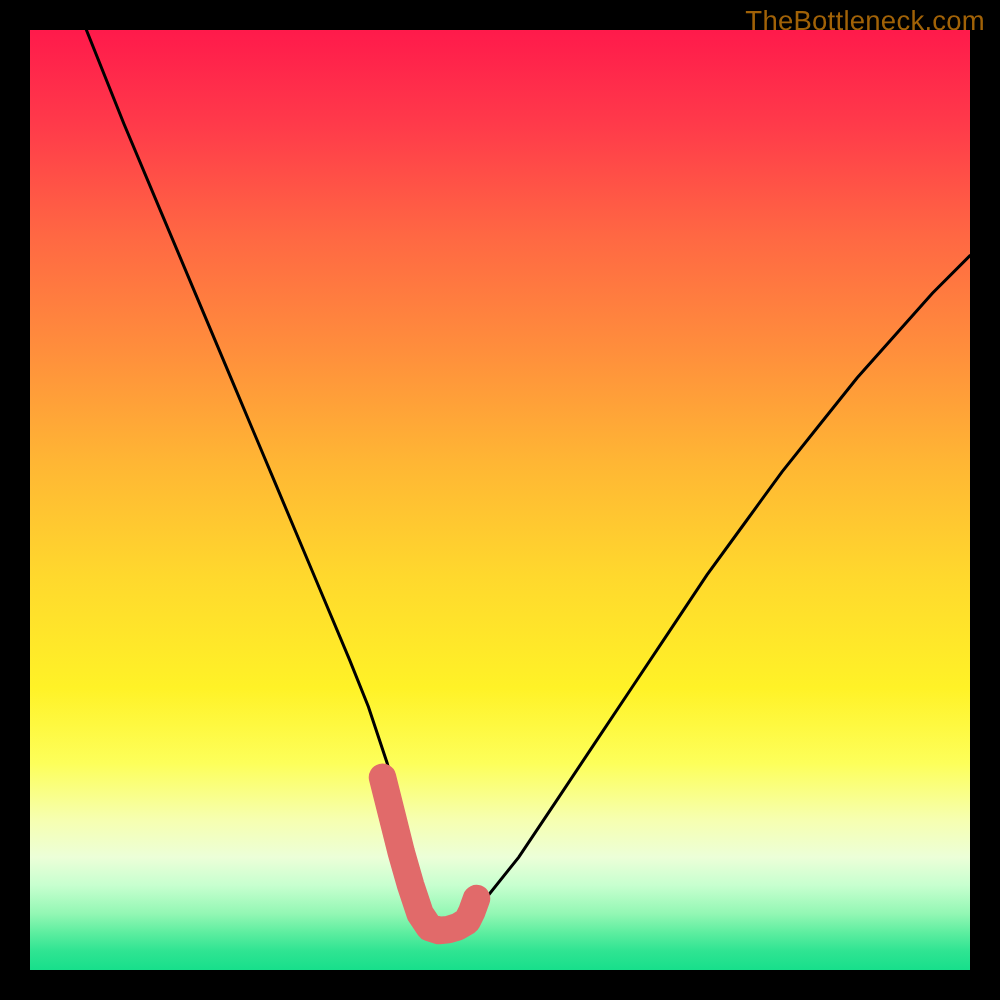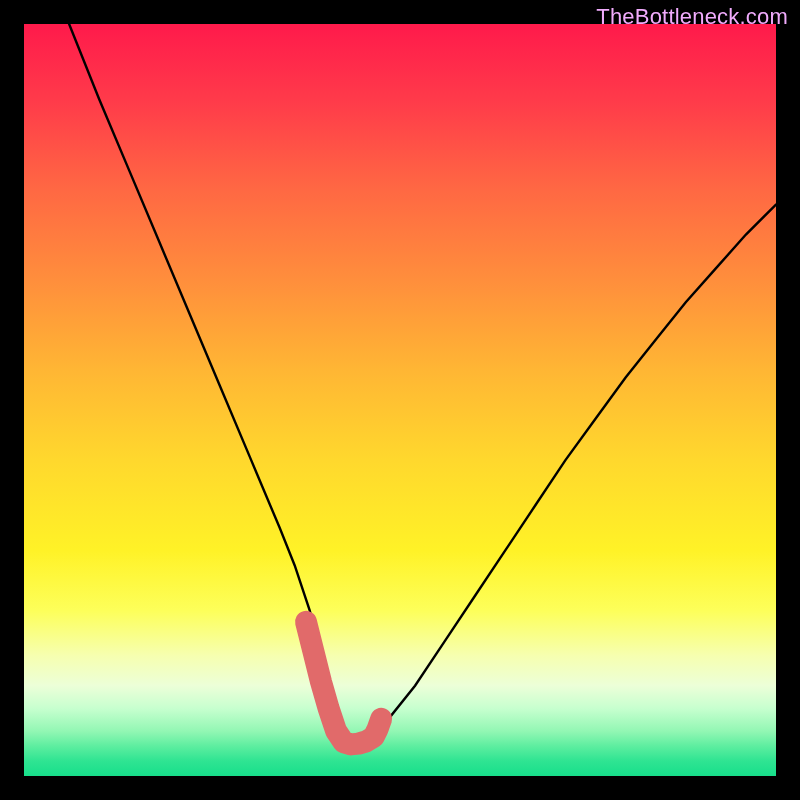--- a/index.html
+++ b/index.html
@@ -32,21 +32,21 @@
       #93f7b4 94%,
       #5eeea0 96%,
       #2fe492 98%,
       #17df8b 100%
     );
   }
   .watermark {
     position: absolute;
     top: 4px;
     right: 12px;
-    color: #f0abfc;
+    color: #a16207;
     font-size: 22px;
     font-weight: 500;
     letter-spacing: 0.2px;
     user-select: none;
   }
   svg.curves {
     position: absolute;
     left: 0;
     top: 0;
   }

